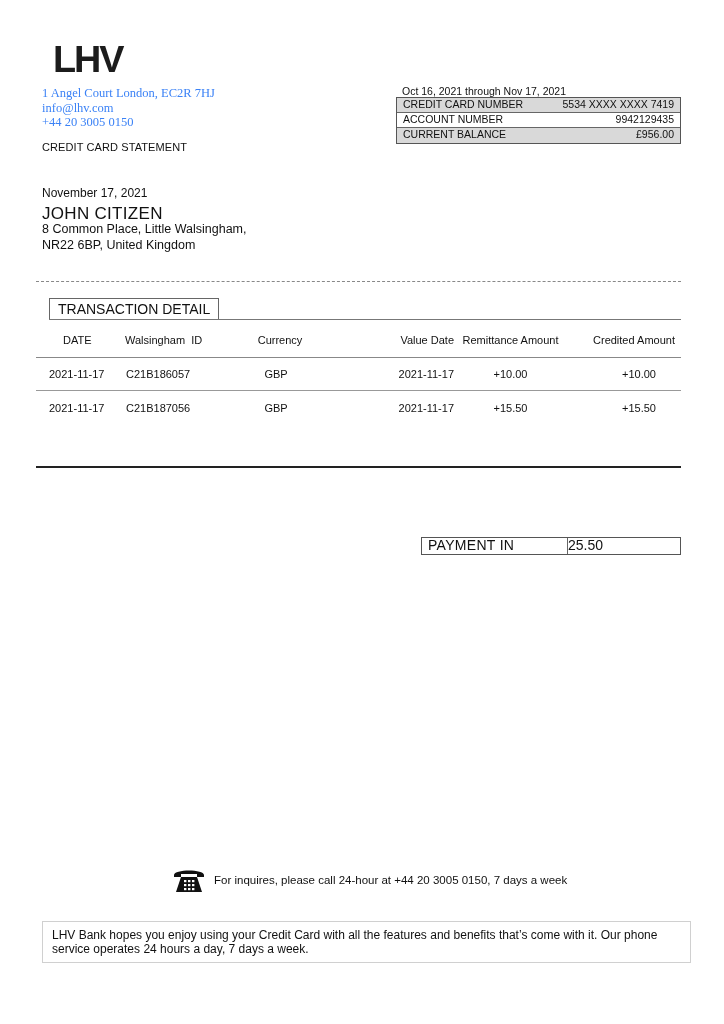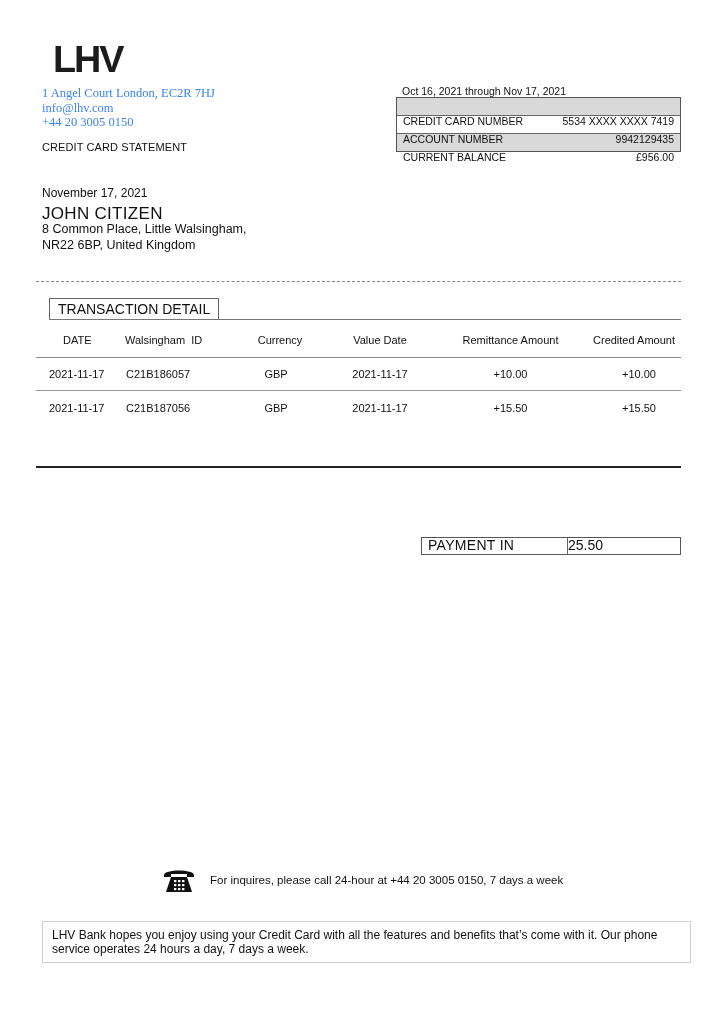--- a/index.html
+++ b/index.html
@@ -5,58 +5,58 @@
   * { box-sizing: border-box; margin: 0; padding: 0; }
   html, body { width: 724px; height: 1024px; background: #ffffff; overflow: hidden; }
   body { position: relative; font-family: "Liberation Sans", sans-serif; color: #111; }
 
   .logo { position: absolute; left: 53px; top: 42px; font-family: "Liberation Sans", sans-serif; font-weight: 900; font-size: 36px; letter-spacing: -2px; color: #1c1c1c; transform: scaleX(1.05); transform-origin: left; line-height: 1; font-style: normal; }
   .bank-addr { position: absolute; left: 42px; top: 86px; font-family: "Liberation Serif", serif; font-size: 12.5px; line-height: 14.5px; color: #3b82f6; }
   .doc-type { position: absolute; left: 42px; top: 141px; font-size: 11px; color: #111; letter-spacing: 0.1px; }
 
   .period { position: absolute; left: 402px; top: 85px; font-size: 10.5px; color: #111; }
   .acct-box { position: absolute; left: 396px; top: 97px; width: 285px; border: 1px solid #555; font-size: 10.5px; }
-  .acct-row { display: flex; justify-content: space-between; height: 15px; line-height: 13px; padding: 17px 6px 0 6px; border-bottom: 1px solid #666; }
+  .acct-row { display: flex; justify-content: space-between; height: 15px; line-height: 13px; padding: 0 6px 0 6px; border-bottom: 1px solid #666; }
   .acct-row:last-child { border-bottom: none; }
   .acct-row.shaded { background: #d9d9d9; }
 
   .stmt-date { position: absolute; left: 42px; top: 186px; font-size: 12px; }
   .cust-name { position: absolute; left: 42px; top: 204px; font-size: 17px; letter-spacing: 0.3px; }
   .cust-addr { position: absolute; left: 42px; top: 222px; font-size: 12.5px; line-height: 15.5px; }
 
   .dash-sep { position: absolute; left: 36px; top: 281px; width: 645px; border-top: 1px dashed #888; }
 
   .section-tab { position: absolute; left: 49px; top: 298px; height: 21px; padding: 0 8px; border: 1px solid #666; border-bottom: none; font-size: 14px; line-height: 20px; background: #fff; }
   .section-line { position: absolute; left: 49px; top: 319px; width: 632px; border-top: 1px solid #777; }
 
   .tx-table { position: absolute; left: 36px; top: 322px; width: 645px; font-size: 11px; }
   .tx-head, .tx-row { display: flex; align-items: center; }
   .tx-head { height: 36px; border-bottom: 1px solid #888; }
   .tx-row { height: 33px; border-bottom: 1px solid #999; }
   .tx-row:last-child { border-bottom: none; }
   .c-date { width: 84px; padding-left: 13px; }
   .c-id { width: 126px; padding-left: 6px; }
   .c-cur { width: 60px; text-align: center; }
-  .c-vdate { width: 148px; text-align: center; }
+  .c-vdate { width: 148px; text-align: right; }
   .c-rem { width: 113px; text-align: center; }
   .c-cred { width: 114px; text-align: center; padding-left: 30px; }
   .tx-head .c-date { padding-left: 27px; }
   .tx-head .c-id { padding-left: 5px; }
   .tx-head .c-cur { padding-left: 8px; }
   .tx-row .c-rem { padding-left: 0; }
   .thick-sep { position: absolute; left: 36px; top: 466px; width: 645px; border-top: 2px solid #222; }
 
   .pay-box { position: absolute; left: 421px; top: 537px; width: 260px; border: 1px solid #555; font-size: 14px; }
   .pay-row { display: flex; height: 16px; line-height: 15px; border-bottom: 1px solid #666; }
   .pay-row:last-child { border-bottom: none; }
   .pay-row.shaded { background: #e2e2e2; }
   .pay-label { width: 146px; padding-left: 6px; border-right: 1px solid #666; letter-spacing: 0.3px; }
   .pay-val { flex: 1; text-align: left; padding-right: 5px; }
 
-  .inquire { position: absolute; left: 162px; top: 866px; display: flex; align-items: center; font-size: 11.5px; gap: 6px; }
+  .inquire { position: absolute; left: 172px; top: 866px; display: flex; align-items: center; font-size: 11.5px; }
   .phone-icon { width: 34px; height: 28px; margin-right: 8px; }
 
   .footer-box { position: absolute; left: 42px; top: 921px; width: 649px; height: 42px; border: 1px solid #d0d0d0; padding: 6px 9px; font-size: 12px; line-height: 14px; color: #111; }
 </style>
 </head>
 <body>
 
 <div class="logo">LHV</div>
 <div class="bank-addr">
   <div>1 Angel Court London, EC2R 7HJ</div>

